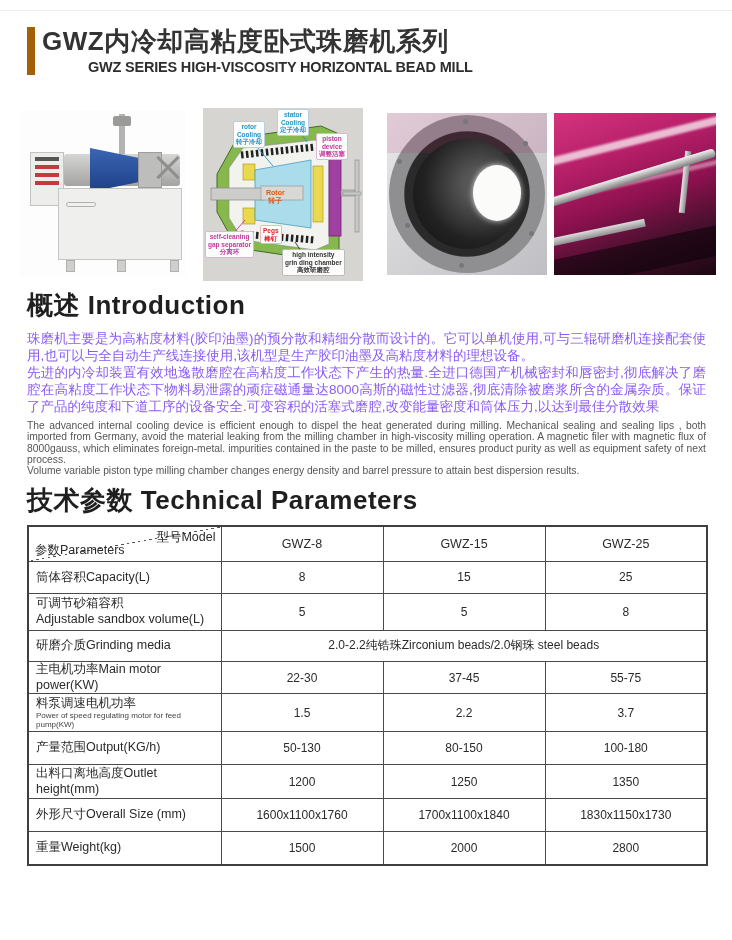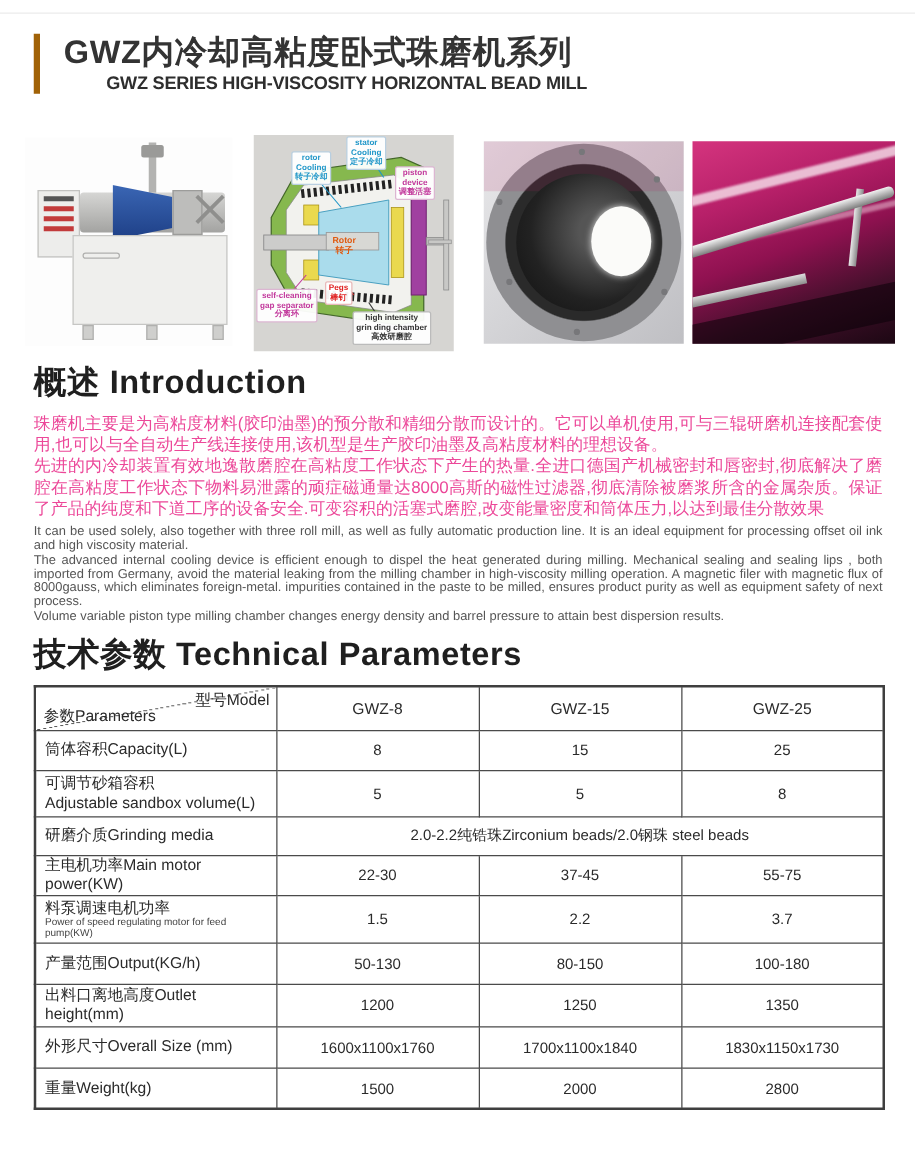--- a/index.html
+++ b/index.html
@@ -3,21 +3,21 @@
 <meta charset="utf-8">
 <style>
   * { margin:0; padding:0; box-sizing:border-box; }
   html,body { background:#ffffff; }
   body { font-family:"Liberation Sans","DejaVu Sans",sans-serif; color:#333; }
   .page { position:relative; width:732px; height:940px; background:#fff; overflow:hidden; }
 
   .top-rule { position:absolute; top:10px; left:0; width:732px; height:1px; background:#ececec; }
 
   
-  .header { position:absolute; top:27px; left:27px; border-left:5px solid #a16207; padding-left:7px;text-align:center; }
+  .header { position:absolute; top:27px; left:27px; border-left:8px solid #a16207; padding-left:7px; }
   .title-zh { font-size:26px; font-weight:bold; color:#333; line-height:1.12; letter-spacing:0.5px; }
   .title-en { font-size:14.5px; font-weight:bold; color:#2e2e2e; letter-spacing:-0.2px; margin-top:3px;margin-left:46px; }
 
   
   .photos { position:absolute; top:108px; left:0; width:732px; height:175px; }
   .photo { position:absolute; overflow:hidden; }
 
   
   .photo1 { left:20px; top:2px; width:166px; height:167px; background:#fdfdfd; }
   .m-pipe   { position:absolute; left:99px; top:4px; width:6px; height:44px; background:#b3b3b1; }
@@ -66,21 +66,21 @@
   .i-rod    { position:absolute; left:-20px; top:62px; width:185px; height:9px; border-radius:4px;
               background:linear-gradient(#f2f2f2,#7d7d7d); transform:rotate(-17deg); }
   .i-rod-down { position:absolute; left:128px; top:38px; width:6px; height:62px; background:linear-gradient(90deg,#e8e8e8,#888); transform:rotate(6deg); }
   .i-bar    { position:absolute; left:-8px; top:116px; width:100px; height:8px; background:linear-gradient(#ddd,#8e8e8e); transform:rotate(-12deg); }
   .i-dark   { position:absolute; left:-10px; top:128px; width:200px; height:30px; background:rgba(10,2,7,.55); transform:rotate(-12deg); }
 
   
   .flow { position:absolute; top:288px; left:27px; width:679px; }
   .sec-heading { font-size:26px; font-weight:700; color:#1f1f1f; letter-spacing:0.5px; }
   .zh-block { margin-top:7px; }
-  .zh-p { font-size:13.5px; line-height:17px; color:#ec4899; text-align:justify; }
+  .zh-p { font-size:13.5px; line-height:17px; color:#8b5cf6; text-align:justify; }
   .en-block { margin-top:5px; }
   .en-p { font-size:10.3px; line-height:11.3px; color:#555; text-align:justify; }
   .tech-heading { margin-top:7px; margin-bottom:7px; }
 
   
   table { width:679px; border-collapse:collapse; table-layout:fixed; border:2px solid #3f3f3f; }
   col.c0 { width:193px; } col.c1,col.c2,col.c3 { width:162px; }
   td,th { border:1px solid #4a4a4a; font-weight:normal; color:#2a2a2a; }
   .corner { position:relative; height:35px;
             background:linear-gradient(to bottom right,#fff 49.7%,#555 49.7%,#555 50.35%,#fff 50.35%); }
@@ -194,21 +194,20 @@
 
   <div class="flow">
     <div class="sec-heading">概述 Introduction</div>
 
     <div class="zh-block">
       <p class="zh-p">珠磨机主要是为高粘度材料(胶印油墨)的预分散和精细分散而设计的。它可以单机使用,可与三辊研磨机连接配套使用,也可以与全自动生产线连接使用,该机型是生产胶印油墨及高粘度材料的理想设备。</p>
       <p class="zh-p">先进的内冷却装置有效地逸散磨腔在高粘度工作状态下产生的热量.全进口德国产机械密封和唇密封,彻底解决了磨腔在高粘度工作状态下物料易泄露的顽症磁通量达8000高斯的磁性过滤器,彻底清除被磨浆所含的金属杂质。保证了产品的纯度和下道工序的设备安全.可变容积的活塞式磨腔,改变能量密度和筒体压力,以达到最佳分散效果</p>
     </div>
 
     <div class="en-block">
-      <p class="en-p">It can be used solely, also together with three roll mill, as well as fully automatic production line. It is an ideal equipment for processing offset oil ink and high viscosity material.</p>
       <p class="en-p">The advanced internal cooling device is efficient enough to dispel the heat generated during milling. Mechanical sealing and sealing lips , both imported from Germany, avoid the material leaking from the milling chamber in high-viscosity milling operation. A magnetic filer with magnetic flux of 8000gauss, which eliminates foreign-metal. impurities contained in the paste to be milled, ensures product purity as well as equipment safety of next process.</p>
       <p class="en-p">Volume variable piston type milling chamber changes energy density and barrel pressure to attain best dispersion results.</p>
     </div>
 
     <div class="sec-heading tech-heading">技术参数 Technical Parameters</div>
 
     <table>
       <colgroup>
           <col class="c0">
           <col class="c1">

